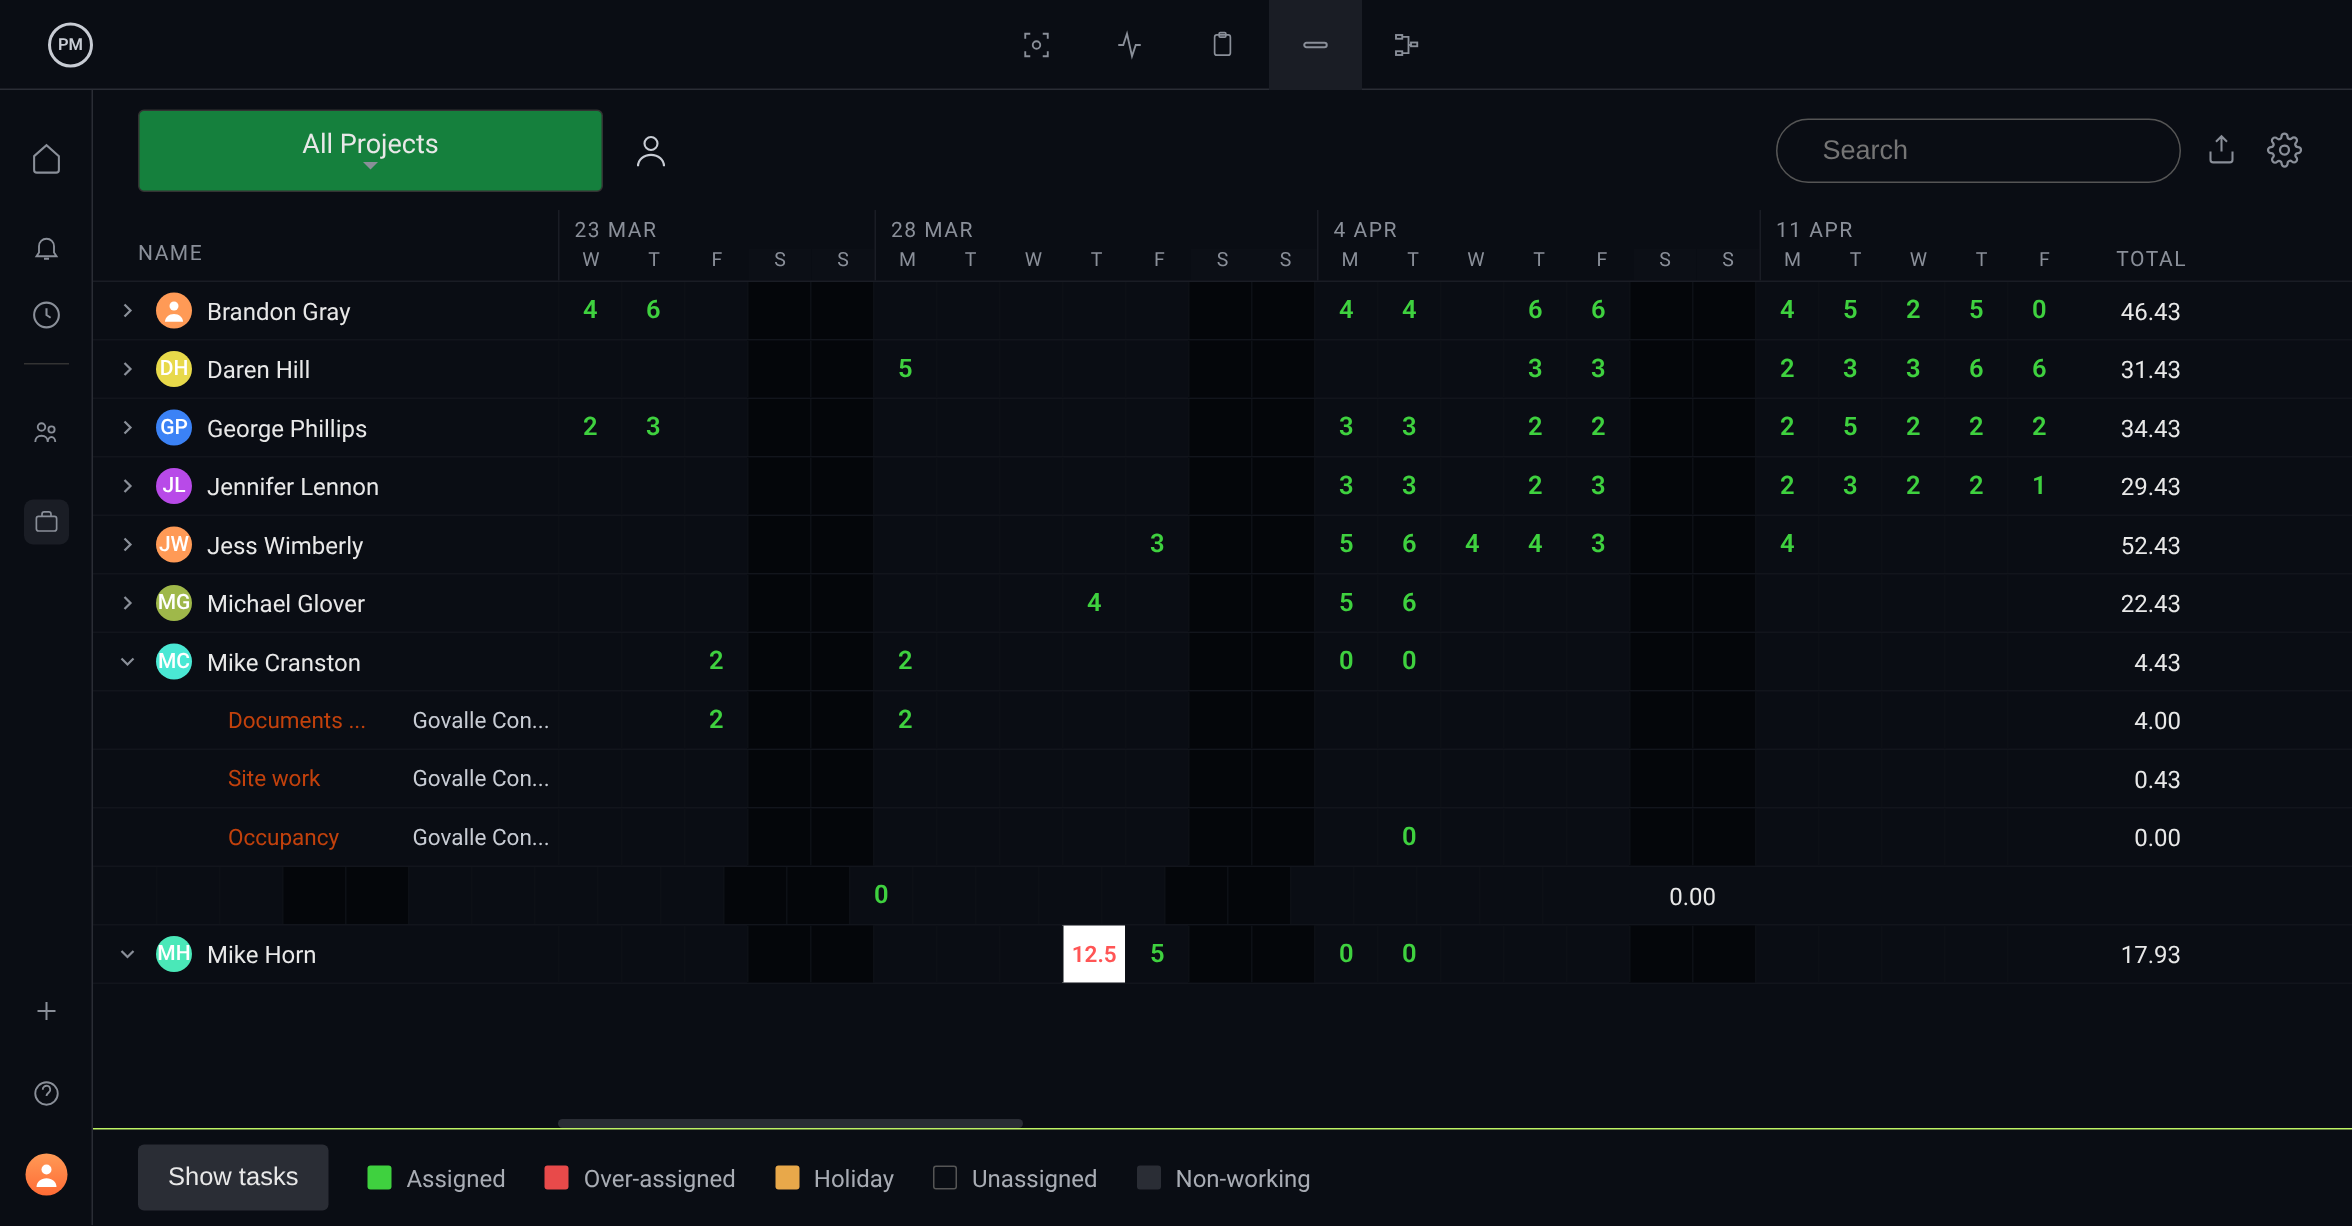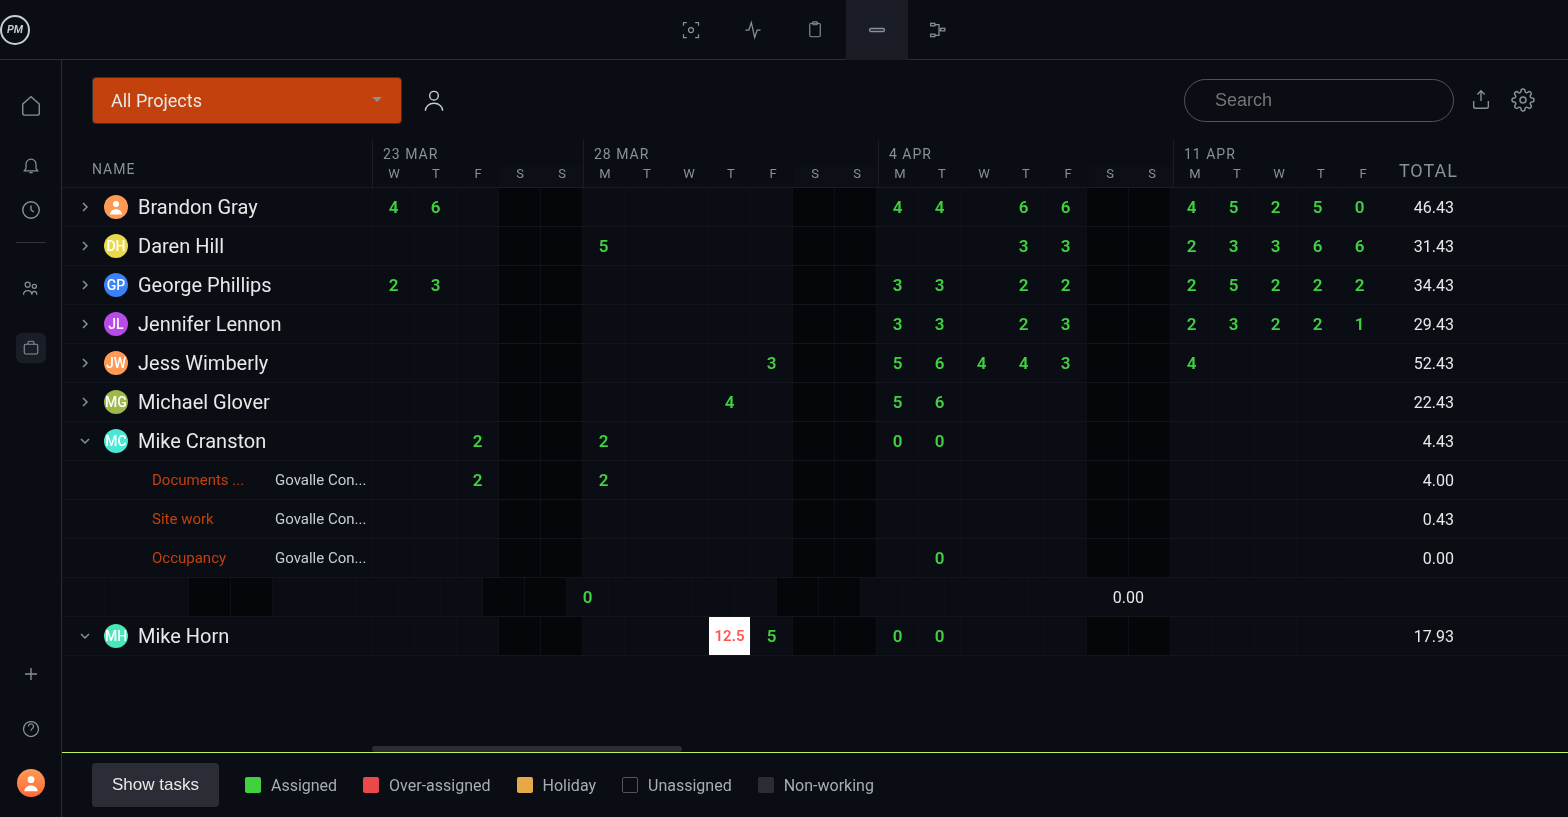--- a/index.html
+++ b/index.html
@@ -16,22 +16,21 @@
 }
 .topbar {
   height: 60px;
   border-bottom: 1px solid #2a2d35;
   display: flex;
   align-items: center;
 }
 .logo-wrap {
   width: 62px;
   display: flex;
-  justify-content: flex-start;
-  font-style: italic;
+  justify-content: flex-end;
 }
 .logo {
   width: 30px; height: 30px;
   border: 2px solid #c8ccd4;
   border-radius: 50%;
   display: flex; align-items: center; justify-content: center;
   font-size: 11px; font-weight: 600;
 }
 .top-center {
   flex: 1;
@@ -98,29 +97,30 @@
   background: #2a2d35;
   border: none;
   color: #e8e8e8;
   padding: 12px 18px;
   font-size: 18px;
   border-radius: 4px;
   display: flex; align-items: center; gap: 10px;
   cursor: pointer;
 }
 .select-projects {
-  background: #c2410c;
+  background: #15803d;
   border: 1px solid #333;
   color: #e8e8e8;
   padding: 12px 18px;
   font-size: 18px;
   border-radius: 4px;
   width: 310px;
   display: flex; align-items: center; justify-content: space-between;
   cursor: pointer;
+  flex-direction: column;
 }
 .person-icon-btn {
   width: 40px; height: 40px;
   display: flex; align-items: center; justify-content: center;
   color: #c8ccd4;
   cursor: pointer;
 }
 .toolbar-spacer { flex: 1; }
 .search-box {
   border: 1.5px solid #555;
@@ -175,21 +175,21 @@
   font-size: 13px;
   color: #8a8f99;
   padding-bottom: 6px;
 }
 .day-head.weekend { background: rgba(255,255,255,0.01); }
 .total-col-header {
   width: 86px;
   text-align: right;
   padding: 10px 12px 6px 0;
   color: #8a8f99;
-  font-size: 18px;
+  font-size: 14px;
   letter-spacing: 1px;
   display: flex; align-items: flex-end; justify-content: flex-end;
 }
 
 .grid-body { flex: 1; overflow-y: auto; overflow-x: hidden; }
 .grid-row {
   display: flex;
   height: 39px;
   border-bottom: 1px solid #12151c;
   align-items: center;
@@ -204,21 +204,21 @@
 .expand-arrow {
   width: 18px; color: #8a8f99; cursor: pointer;
   display: flex; justify-content: center;
 }
 .avatar {
   width: 24px; height: 24px; border-radius: 50%;
   display: flex; align-items: center; justify-content: center;
   font-size: 14px; color: #fff; font-weight: 500;
   flex-shrink: 0;
 }
-.person-name { font-size: 20px; color: #e8e8e8; }
+.person-name { font-size: 16px; color: #e8e8e8; }
 .sub-name-cell {
   width: 310px;
   display: flex;
   padding-left: 90px;
   gap: 8px;
 }
 .task-name {
   font-size: 15px; color: #c2410c;
   white-space: nowrap; overflow: hidden; text-overflow: ellipsis;
   width: 115px;

